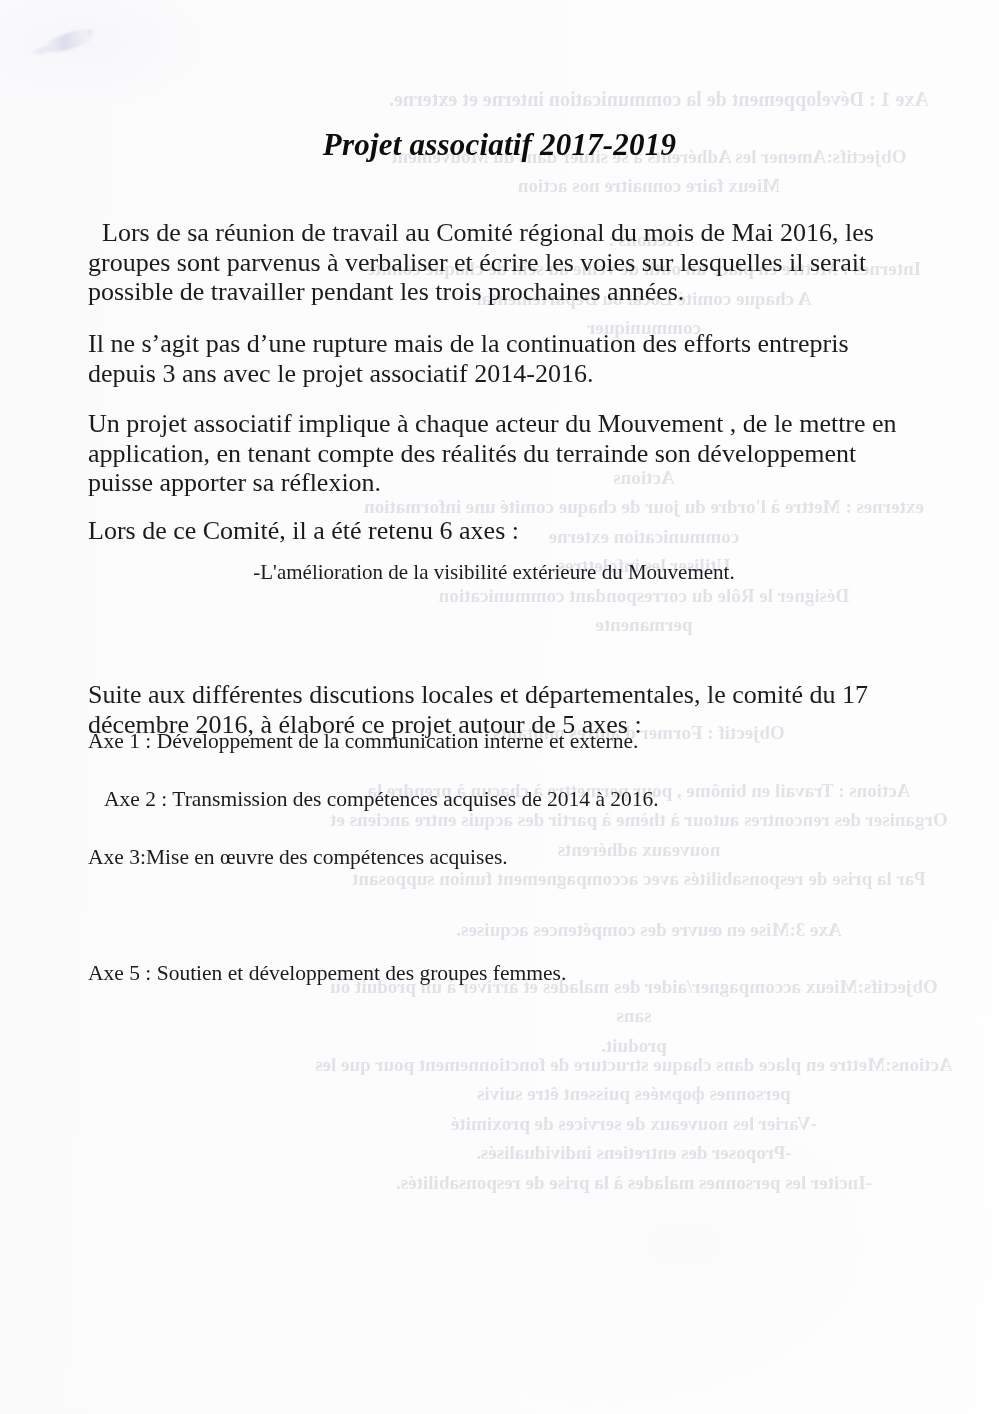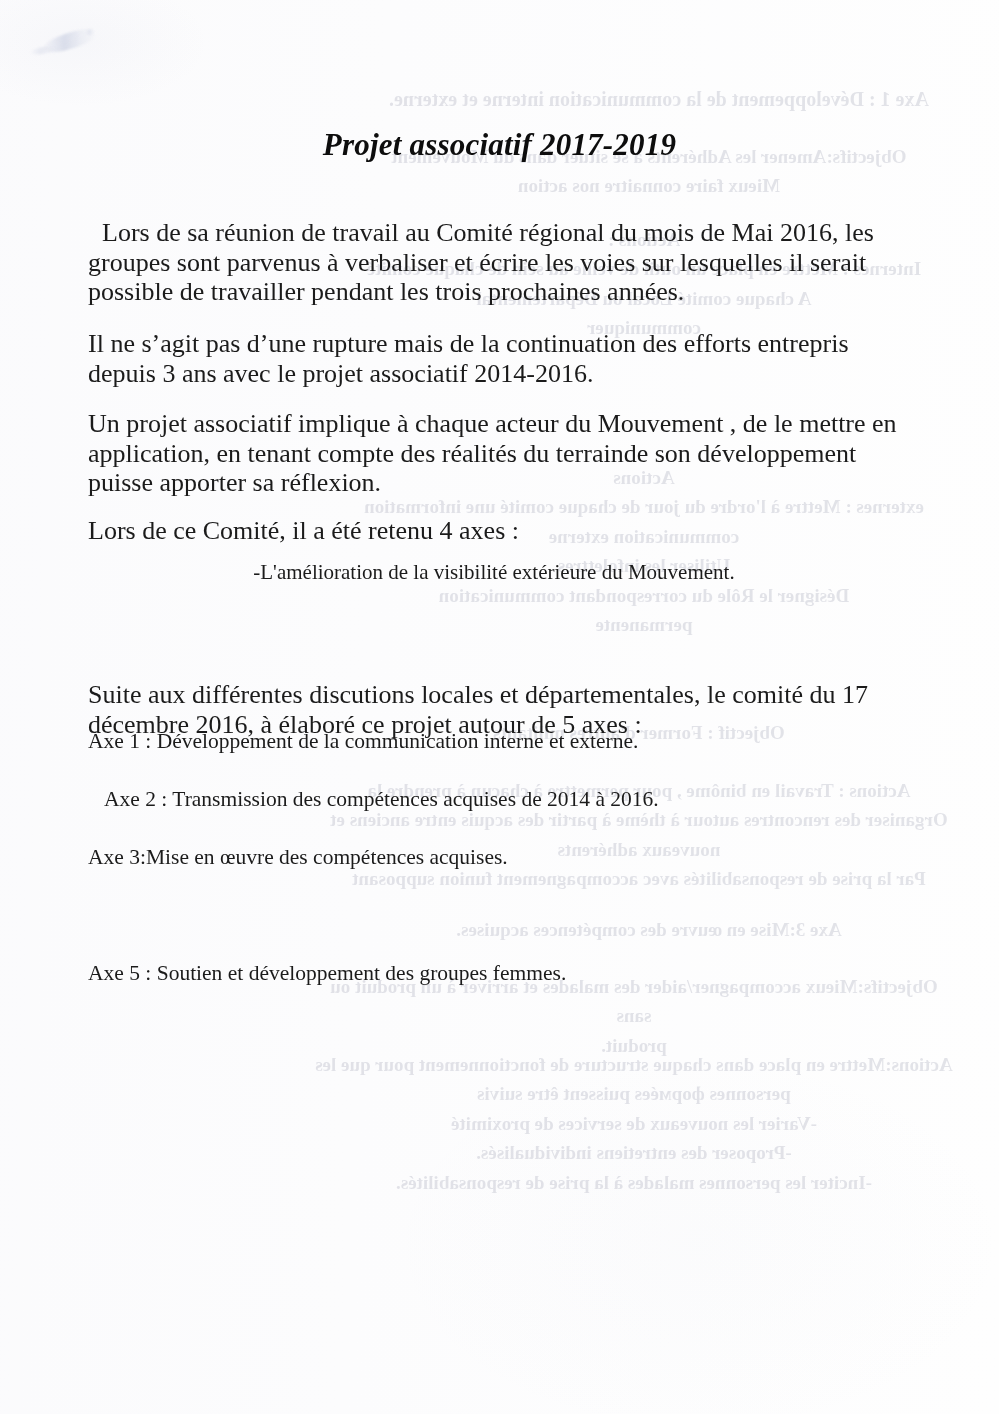--- a/index.html
+++ b/index.html
@@ -164,21 +164,21 @@
   </div>
 
   <h1 class="doc-title">Projet associatif 2017-2019</h1>
 
   <p class="para indent" style="top:192px;">Lors de sa réunion de travail au Comité régional du mois de Mai 2016, les groupes sont parvenus à verbaliser et écrire les voies sur lesquelles il serait possible de travailler pendant les trois prochaines années.</p>
 
   <p class="para" style="top:303px;">Il ne s’agit pas d’une rupture mais de la continuation des efforts entrepris depuis 3 ans avec le projet associatif 2014-2016.</p>
 
   <p class="para" style="top:383px;">Un projet associatif implique à chaque acteur du Mouvement , de le mettre en application, en tenant compte des réalités du terrainde son développement puisse apporter sa réflexion.</p>
 
-  <p class="para" style="top:490px;">Lors de ce Comité, il a été retenu 4 axes :</p>
+  <p class="para" style="top:490px;">Lors de ce Comité, il a été retenu 6 axes :</p>
 
   <div class="bullets" style="top:558px;">
     <div>-L'amélioration de la visibilité extérieure du Mouvement.</div>
   </div>
 
   <p class="para" style="top:654px;">Suite aux différentes discutions locales et départementales, le comité du 17 décembre 2016, à élaboré ce projet autour de 5 axes :</p>
 
   <div class="axe-line" style="top:727px;">Axe 1 : Développement de la communication interne et externe.</div>
   <div class="axe-line" style="top:785px;margin-left:16px;">Axe 2 : Transmission des compétences acquises de 2014 à 2016.</div>
   <div class="axe-line" style="top:843px;">Axe 3:Mise en œuvre des compétences acquises.</div>

